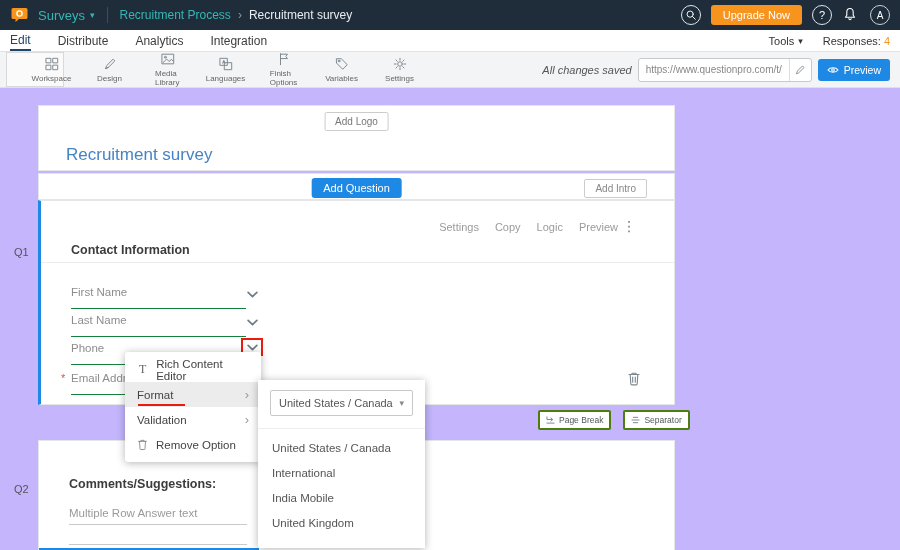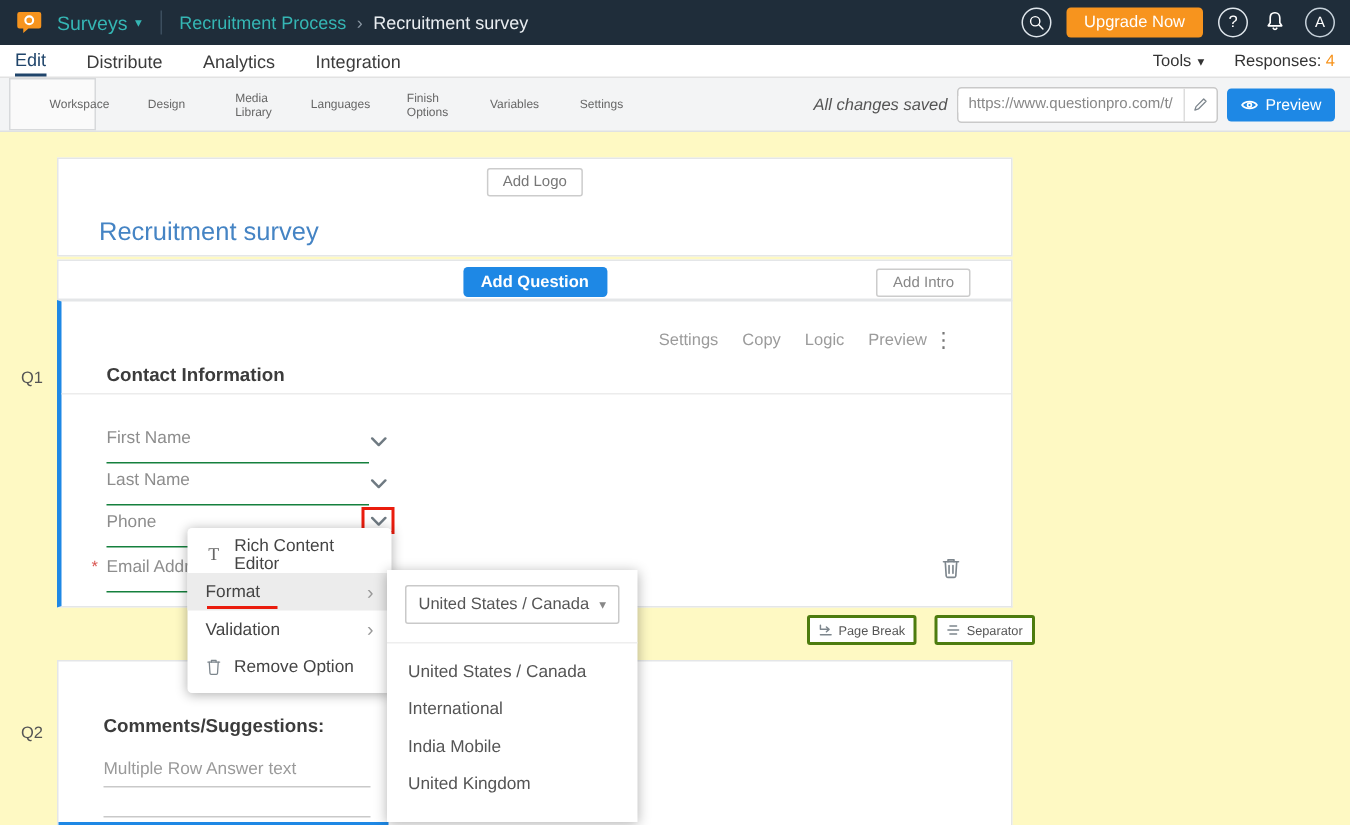--- a/index.html
+++ b/index.html
@@ -26,38 +26,38 @@
   
   .menubar { height:22px; background:#fff; border-bottom:1px solid #e2e2e2; display:flex; align-items:center; padding:0 10px; font-size:12px; }
   .menu-item { margin-right:27px; color:#3c3c3c; padding:2px 0 2px; cursor:pointer; }
   .menu-item.active { color:#20456b; border-bottom:2px solid #20456b; }
   .menubar-right { margin-left:auto; display:flex; gap:20px; align-items:center; font-size:11px; color:#333; }
   .tools { display:flex; gap:4px; align-items:center; cursor:pointer; }
   .responses-count { color:#f7941e; margin-left:3px; }
 
   
   .toolbar { height:36px; background:#f3f4f5; border-bottom:1px solid #dfe1e3; display:flex; align-items:stretch; padding:0 6px; }
-  .tool-item { width:58px; display:flex; flex-direction:row; align-items:center; justify-content:center; gap:3px; color:#666; font-size:8px; cursor:pointer;padding-left:33px; }
+  .tool-item { width:58px; display:flex; flex-direction:column; align-items:center; justify-content:center; gap:3px; color:#666; font-size:8px; cursor:pointer;padding-left:33px; }
   .tool-item.active { background:#fafafa; border:1px solid #d7d9db; }
   .tool-item svg { width:14px; height:14px; }
   .toolbar-right { margin-left:auto; display:flex; align-items:center; gap:6px; padding-right:4px; }
   .saved { font-style:italic; font-size:11px; color:#555; }
   .url-box { display:flex; align-items:center; background:#fff; border:1px solid #c9c9c9; border-radius:3px; height:24px; }
   .url-input { border:none; outline:none; width:150px; font-size:10px; color:#888; padding:0 7px; font-family:"Liberation Sans", sans-serif; }
   .url-pencil { width:22px; height:100%; border-left:1px solid #ddd; display:flex; align-items:center; justify-content:center; cursor:pointer; }
   .preview-btn { background:#1e88e5; color:#fff; font-size:10.5px; padding:5px 9px; border-radius:3px; border:none; display:flex; align-items:center; gap:5px; cursor:pointer; }
 
   
-  .content { position:relative; height:462px; background:#fef9c3; }
+  .content { position:relative; height:462px; background:#c4b5fd; }
   .card { position:absolute; background:#fff; border:1px solid #e4e6e8; }
   .survey-head { left:38px; top:17px; width:637px; height:66px; }
   .add-logo { position:absolute; left:50%; transform:translateX(-50%); top:6px; background:#fff; border:1px solid #ccc; border-radius:2px; font-size:10px; color:#777; padding:3px 10px; cursor:pointer; }
   .survey-title { position:absolute; left:27px; top:39px; font-size:17px; color:#4584c4; }
   .survey-band { left:38px; top:85px; width:637px; height:27px; }
-  .add-question { position:absolute; left:50%; top:4px; transform:translateX(-50%); background:#1e88e5; color:#fff; border:none; border-radius:3px; font-size:11px; font-weight:bold; padding:4px 12px; cursor:pointer; }
+  .add-question { position:absolute; left:50%; top:4px; transform:translateX(-50%); background:#1e88e5; color:#fff; border:none; border-radius:3px; font-size:11px; font-weight:normal; padding:4px 12px; cursor:pointer; }
   .add-intro { position:absolute; right:27px; top:5px; background:#fff; border:1px solid #ccc; border-radius:2px; font-size:10px; color:#888; padding:3px 10px; cursor:pointer; }
 
   .q-label { position:absolute; left:14px; font-size:11px; color:#555; }
   .q1-card { left:38px; top:112px; width:637px; height:205px; border-left:3px solid #1e88e5; }
   .q-actions { position:absolute; top:20px; right:56px; display:flex; gap:16px; font-size:11px; color:#9b9b9b; }
   .q-actions span { cursor:pointer; }
   .dots { position:absolute; top:17px; right:38px; font-size:14px; color:#777; cursor:pointer; }
   .q-title { position:absolute; left:30px; top:42px; font-size:12.5px; font-weight:bold; color:#3c3c3c; }
   .q-divider { position:absolute; left:0; right:0; top:61px; height:1px; background:#ececec; }
   .field { position:absolute; left:30px; width:175px; font-size:11.5px; color:#8d8d8d; padding-bottom:10px; border-bottom:1px solid #15803d; }

